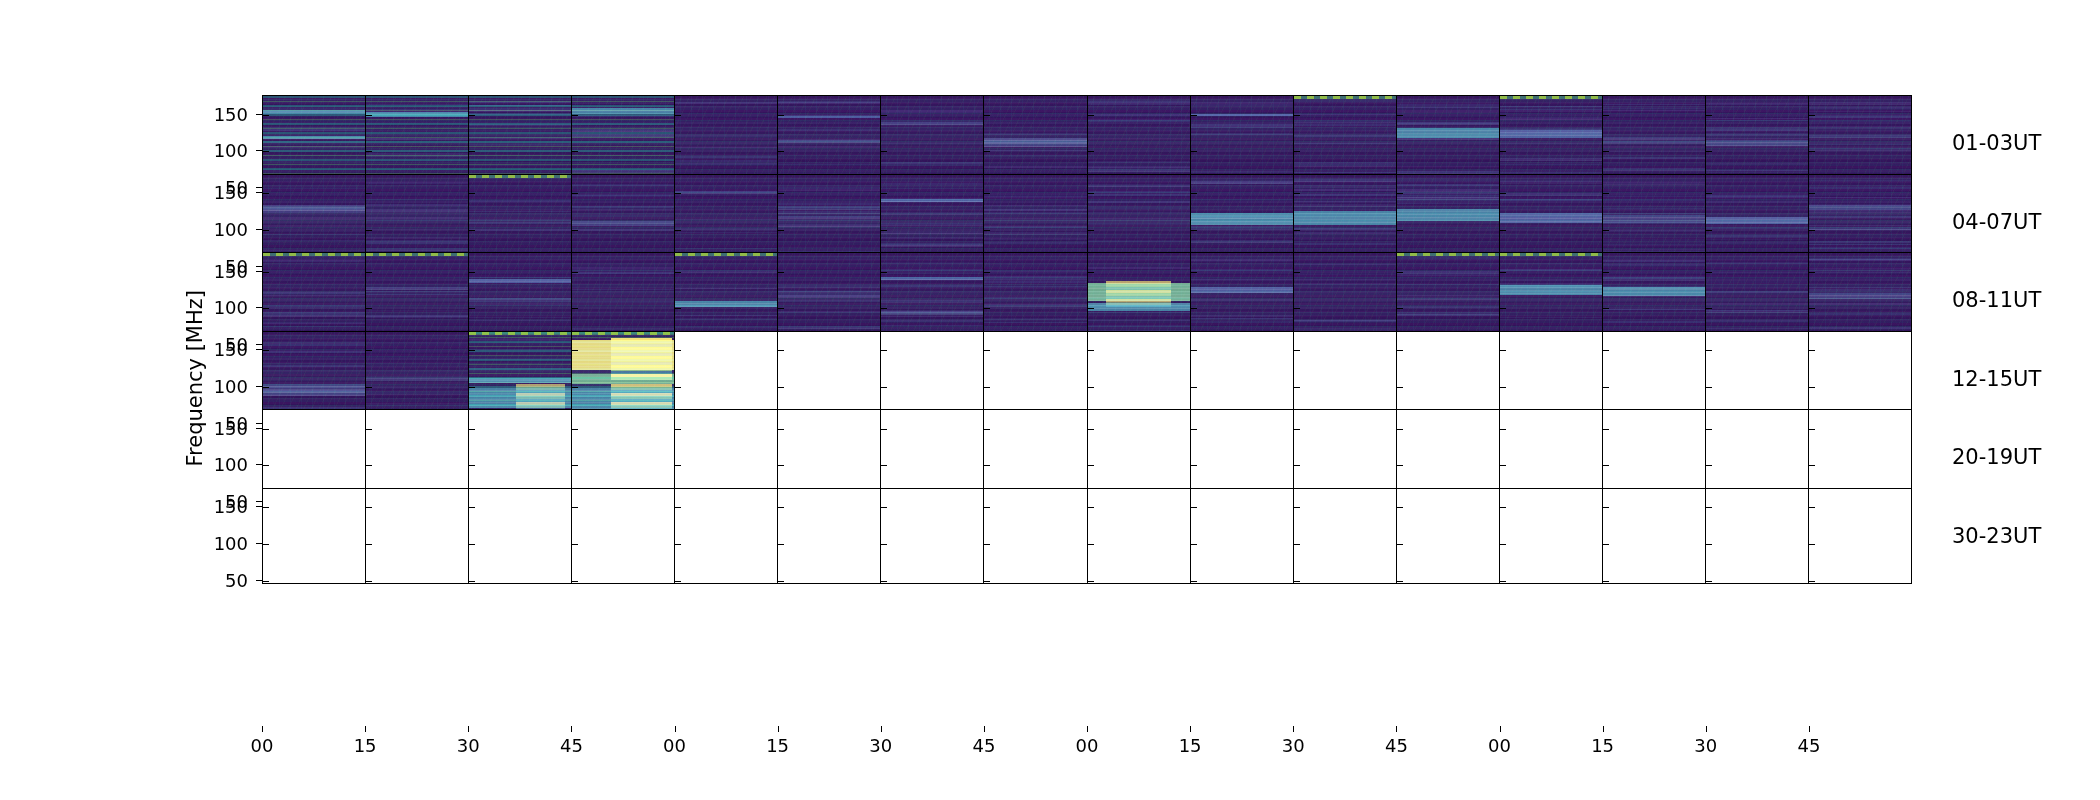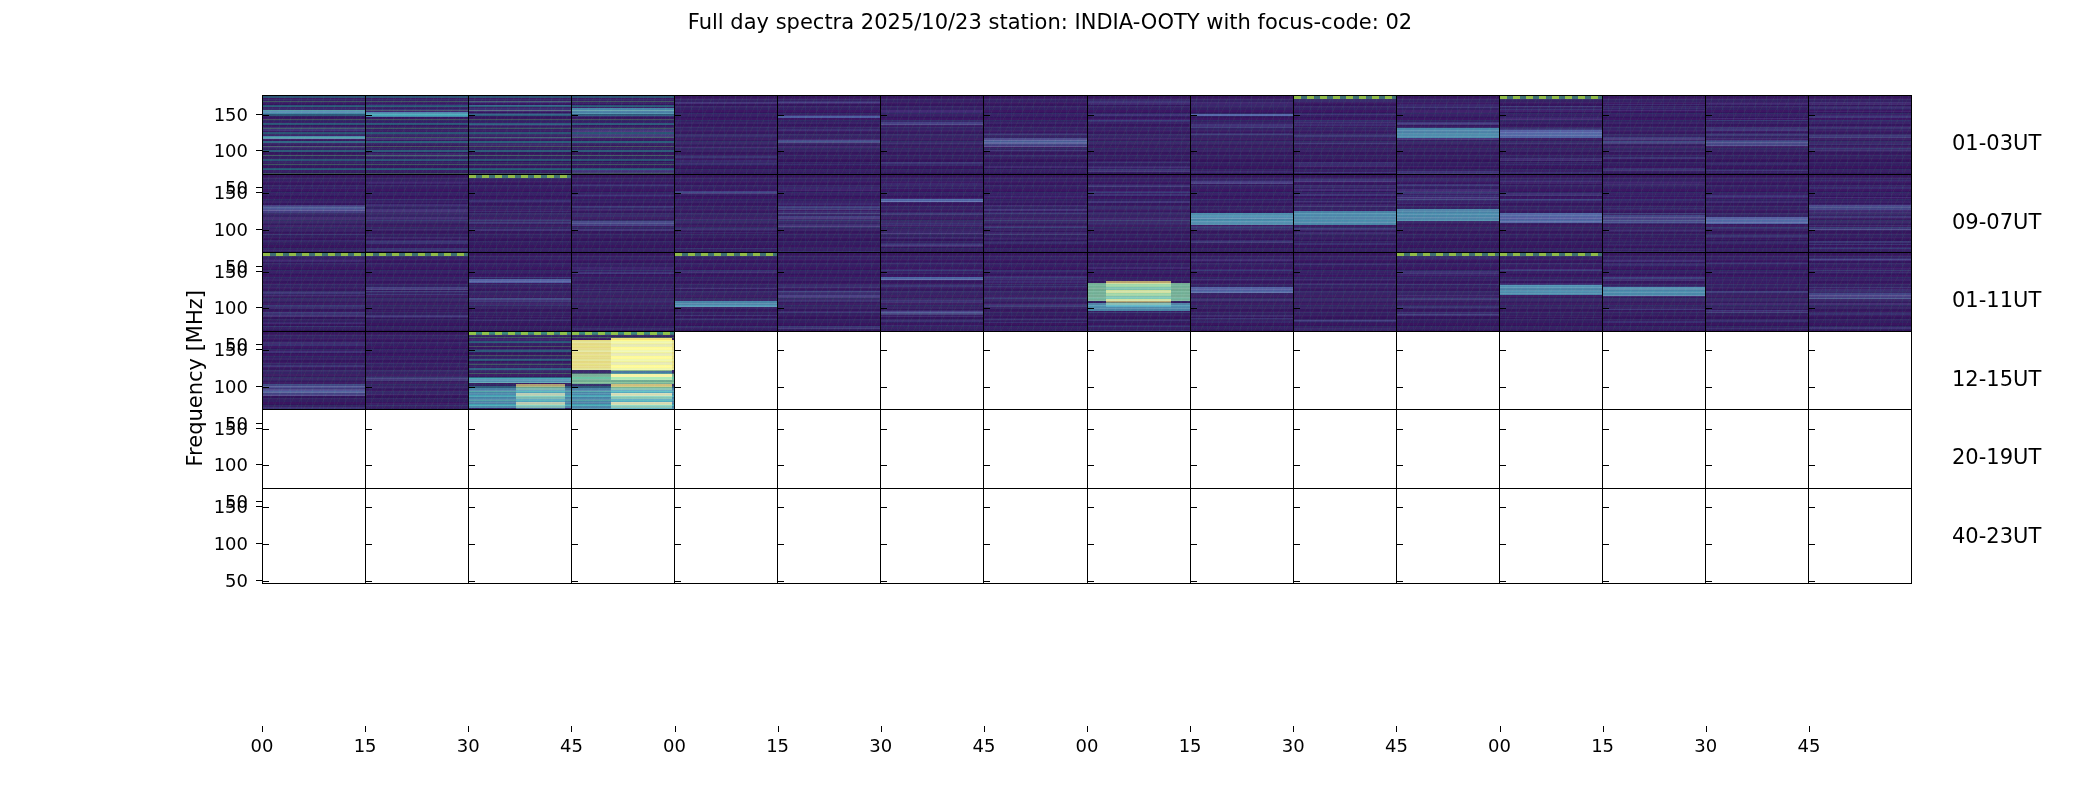--- a/index.html
+++ b/index.html
@@ -166,21 +166,20 @@
     color: #000;
     transform: translateX(-50%);
     white-space: nowrap;
   }
 </style>
 </head>
 <body>
 
 <div id="root">
 
-  <div id="figure-title">Full day spectra 2025/10/23 station: INDIA-OOTY with focus-code: 02</div>
 
   <div id="ylabel">Frequency [MHz]</div>
 
   <div id="rows-container">
       <div class="row" style="top: 95px; height: 96px;">
         <div class="cell filled">
           <div class="spec base"></div>
           <div class="spec stripes"></div>
           <div class="spec verticals"></div>
           <div class="spec speckle"></div>
@@ -1611,42 +1610,42 @@
     <div style="position: absolute; left: 0px; width: 248px; text-align: right; top: 150.4px; transform: translateY(-50%); font-size: 18px; color: rgb(0, 0, 0);">100</div>
     <div style="position: absolute; left: 256px; top: 187.3px; width: 6px; border-top: 1.4px solid rgb(0, 0, 0);"></div>
     <div style="position: absolute; left: 0px; width: 248px; text-align: right; top: 187.3px; transform: translateY(-50%); font-size: 18px; color: rgb(0, 0, 0);">50</div>
     <div class="row-label" style="top: 143px;">01-03UT</div>
     <div style="position: absolute; left: 256px; top: 192px; width: 6px; border-top: 1.4px solid rgb(0, 0, 0);"></div>
     <div style="position: absolute; left: 0px; width: 248px; text-align: right; top: 192px; transform: translateY(-50%); font-size: 18px; color: rgb(0, 0, 0);">150</div>
     <div style="position: absolute; left: 256px; top: 228.9px; width: 6px; border-top: 1.4px solid rgb(0, 0, 0);"></div>
     <div style="position: absolute; left: 0px; width: 248px; text-align: right; top: 228.9px; transform: translateY(-50%); font-size: 18px; color: rgb(0, 0, 0);">100</div>
     <div style="position: absolute; left: 256px; top: 265.8px; width: 6px; border-top: 1.4px solid rgb(0, 0, 0);"></div>
     <div style="position: absolute; left: 0px; width: 248px; text-align: right; top: 265.8px; transform: translateY(-50%); font-size: 18px; color: rgb(0, 0, 0);">50</div>
-    <div class="row-label" style="top: 221.5px;">09-07UT</div>
+    <div class="row-label" style="top: 221.5px;">04-07UT</div>
     <div style="position: absolute; left: 256px; top: 270.5px; width: 6px; border-top: 1.4px solid rgb(0, 0, 0);"></div>
     <div style="position: absolute; left: 0px; width: 248px; text-align: right; top: 270.5px; transform: translateY(-50%); font-size: 18px; color: rgb(0, 0, 0);">150</div>
     <div style="position: absolute; left: 256px; top: 307.4px; width: 6px; border-top: 1.4px solid rgb(0, 0, 0);"></div>
     <div style="position: absolute; left: 0px; width: 248px; text-align: right; top: 307.4px; transform: translateY(-50%); font-size: 18px; color: rgb(0, 0, 0);">100</div>
     <div style="position: absolute; left: 256px; top: 344.3px; width: 6px; border-top: 1.4px solid rgb(0, 0, 0);"></div>
     <div style="position: absolute; left: 0px; width: 248px; text-align: right; top: 344.3px; transform: translateY(-50%); font-size: 18px; color: rgb(0, 0, 0);">50</div>
-    <div class="row-label" style="top: 300px;">01-11UT</div>
+    <div class="row-label" style="top: 300px;">08-11UT</div>
     <div style="position: absolute; left: 256px; top: 349px; width: 6px; border-top: 1.4px solid rgb(0, 0, 0);"></div>
     <div style="position: absolute; left: 0px; width: 248px; text-align: right; top: 349px; transform: translateY(-50%); font-size: 18px; color: rgb(0, 0, 0);">150</div>
     <div style="position: absolute; left: 256px; top: 385.9px; width: 6px; border-top: 1.4px solid rgb(0, 0, 0);"></div>
     <div style="position: absolute; left: 0px; width: 248px; text-align: right; top: 385.9px; transform: translateY(-50%); font-size: 18px; color: rgb(0, 0, 0);">100</div>
     <div style="position: absolute; left: 256px; top: 422.8px; width: 6px; border-top: 1.4px solid rgb(0, 0, 0);"></div>
     <div style="position: absolute; left: 0px; width: 248px; text-align: right; top: 422.8px; transform: translateY(-50%); font-size: 18px; color: rgb(0, 0, 0);">50</div>
     <div class="row-label" style="top: 378.5px;">12-15UT</div>
     <div style="position: absolute; left: 256px; top: 427.5px; width: 6px; border-top: 1.4px solid rgb(0, 0, 0);"></div>
     <div style="position: absolute; left: 0px; width: 248px; text-align: right; top: 427.5px; transform: translateY(-50%); font-size: 18px; color: rgb(0, 0, 0);">150</div>
     <div style="position: absolute; left: 256px; top: 464.4px; width: 6px; border-top: 1.4px solid rgb(0, 0, 0);"></div>
     <div style="position: absolute; left: 0px; width: 248px; text-align: right; top: 464.4px; transform: translateY(-50%); font-size: 18px; color: rgb(0, 0, 0);">100</div>
     <div style="position: absolute; left: 256px; top: 501.3px; width: 6px; border-top: 1.4px solid rgb(0, 0, 0);"></div>
     <div style="position: absolute; left: 0px; width: 248px; text-align: right; top: 501.3px; transform: translateY(-50%); font-size: 18px; color: rgb(0, 0, 0);">50</div>
     <div class="row-label" style="top: 457px;">20-19UT</div>
     <div style="position: absolute; left: 256px; top: 506px; width: 6px; border-top: 1.4px solid rgb(0, 0, 0);"></div>
     <div style="position: absolute; left: 0px; width: 248px; text-align: right; top: 506px; transform: translateY(-50%); font-size: 18px; color: rgb(0, 0, 0);">150</div>
     <div style="position: absolute; left: 256px; top: 542.9px; width: 6px; border-top: 1.4px solid rgb(0, 0, 0);"></div>
     <div style="position: absolute; left: 0px; width: 248px; text-align: right; top: 542.9px; transform: translateY(-50%); font-size: 18px; color: rgb(0, 0, 0);">100</div>
     <div style="position: absolute; left: 256px; top: 579.8px; width: 6px; border-top: 1.4px solid rgb(0, 0, 0);"></div>
     <div style="position: absolute; left: 0px; width: 248px; text-align: right; top: 579.8px; transform: translateY(-50%); font-size: 18px; color: rgb(0, 0, 0);">50</div>
-    <div class="row-label" style="top: 535.5px;">40-23UT</div>
+    <div class="row-label" style="top: 535.5px;">30-23UT</div>
   </div>
 
 </body></html>

